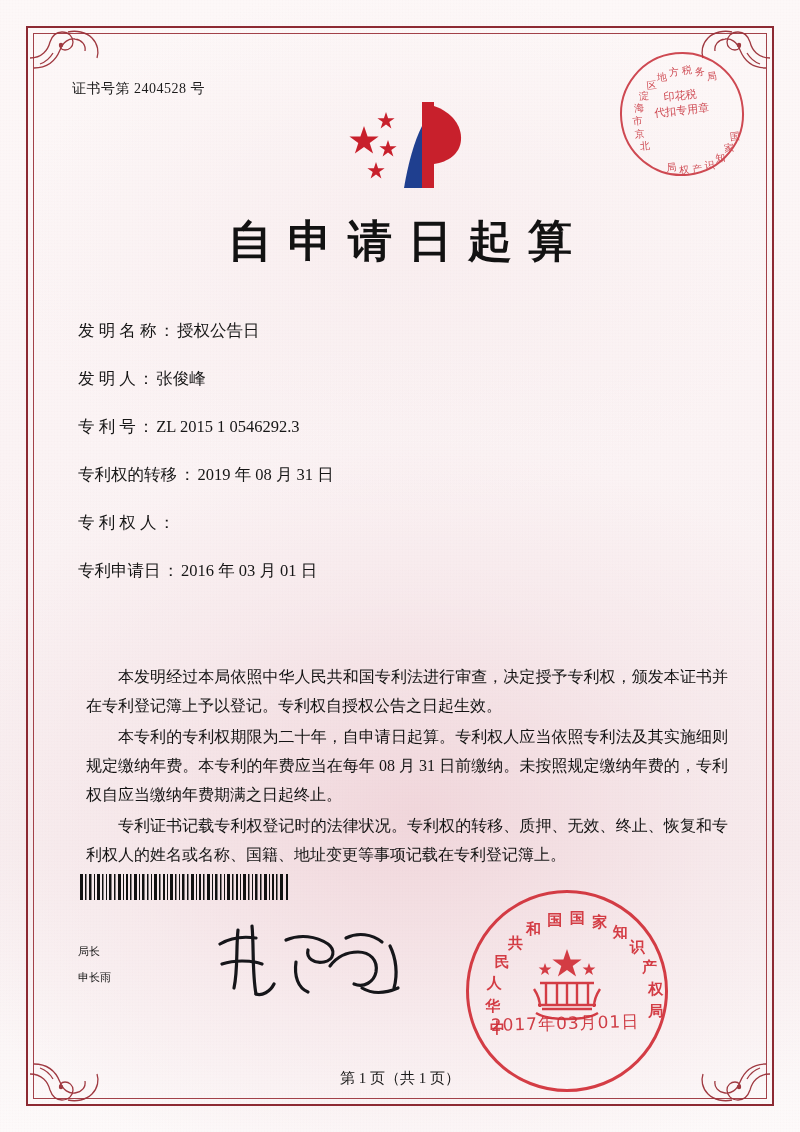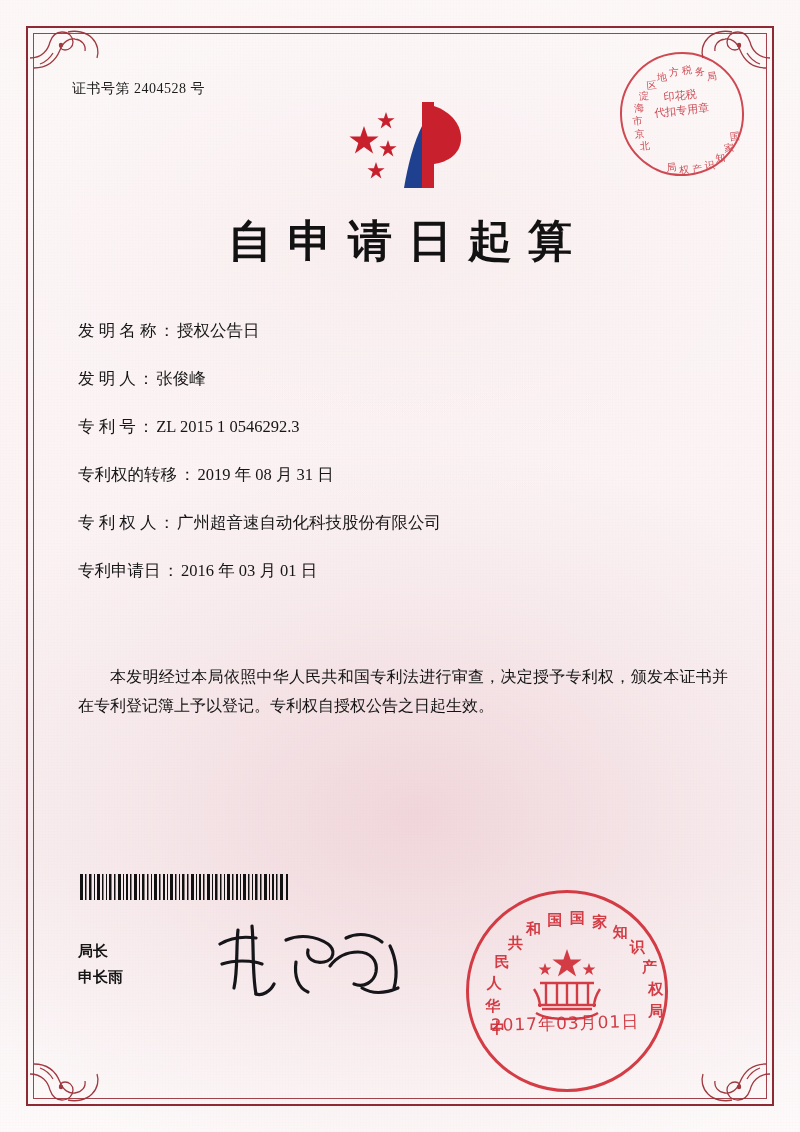--- a/index.html
+++ b/index.html
@@ -161,43 +161,42 @@
     position: absolute;
     left: 78px;
     right: 72px;
     top: 662px;
     font-size: 16px;
     line-height: 29px;
     color: #141414;
     text-align: justify;
   }
   .body-text p {
-    margin: 0 0 2px 0;
+    margin: 0 0 2px 8px;
     text-indent: 2em;
   }
 
   
   .barcode {
     position: absolute;
     left: 80px;
     top: 874px;
     width: 210px;
     height: 26px;
   }
   .barcode svg { display: block; width: 100%; height: 100%; }
 
   
   .director {
     position: absolute;
     left: 78px;
     top: 938px;
-    font-size: 15px;
+    font-size: 11px;
     line-height: 26px;
     color: #151515;
-    font-weight: bold;
   }
   .signature {
     position: absolute;
     left: 212px;
     top: 918px;
     width: 200px;
     height: 86px;
     color: #16161a;
   }
   .signature svg { display: block; width: 100%; height: 100%; }
@@ -370,31 +369,32 @@
       <span class="field-value">ZL 2015 1 0546292.3</span>
     </div>
     <div class="field-row">
       <span class="field-label">专利权的转移</span>
       <span class="field-sep">：</span>
       <span class="field-value">2019 年 08 月 31 日</span>
     </div>
     <div class="field-row">
       <span class="field-label">专 利 权 人</span>
       <span class="field-sep">：</span>
-      <span class="field-value">广州超音速自动化科技股份有限公司</span>
     </div>
     <div class="field-row">
       <span class="field-label">专利申请日</span>
       <span class="field-sep">：</span>
       <span class="field-value">2016 年 03 月 01 日</span>
     </div>
   </div>
 
   <div class="body-text">
     <p>本发明经过本局依照中华人民共和国专利法进行审查，决定授予专利权，颁发本证书并在专利登记簿上予以登记。专利权自授权公告之日起生效。</p>
+    <p>本专利的专利权期限为二十年，自申请日起算。专利权人应当依照专利法及其实施细则规定缴纳年费。本专利的年费应当在每年 08 月 31 日前缴纳。未按照规定缴纳年费的，专利权自应当缴纳年费期满之日起终止。</p>
+    <p>专利证书记载专利权登记时的法律状况。专利权的转移、质押、无效、终止、恢复和专利权人的姓名或名称、国籍、地址变更等事项记载在专利登记簿上。</p>
   </div>
 
   <div class="barcode">
     <svg viewBox="0 0 210 26" preserveAspectRatio="none">
       <g fill="#111">
         <rect x="0" y="0" width="3" height="26"></rect>
           <rect x="5" y="0" width="1.5" height="26"></rect>
         <rect x="9" y="0" width="2.5" height="26"></rect>
           <rect x="14" y="0" width="1" height="26"></rect>
         <rect x="17" y="0" width="3" height="26"></rect>
@@ -495,13 +495,14 @@
         <path d="M22 40 L22 62 M64 40 L64 62 M33 40 L33 62 M53 40 L53 62 M43 40 L43 62"></path>
         <path d="M14 62 L72 62"></path>
         <path d="M18 66 L68 66"></path>
         <path d="M12 70 C24 78 62 78 74 70"></path>
         <path d="M10 46 C14 52 16 58 16 64 M76 46 C72 52 70 58 70 64"></path>
       </svg>
     </div>
   </div>
   <div class="stamp-date">2017年03月01日</div>
 
+  <div class="page-footer">第 1 页（共 1 页）</div>
 </div>
 
 </body></html>

